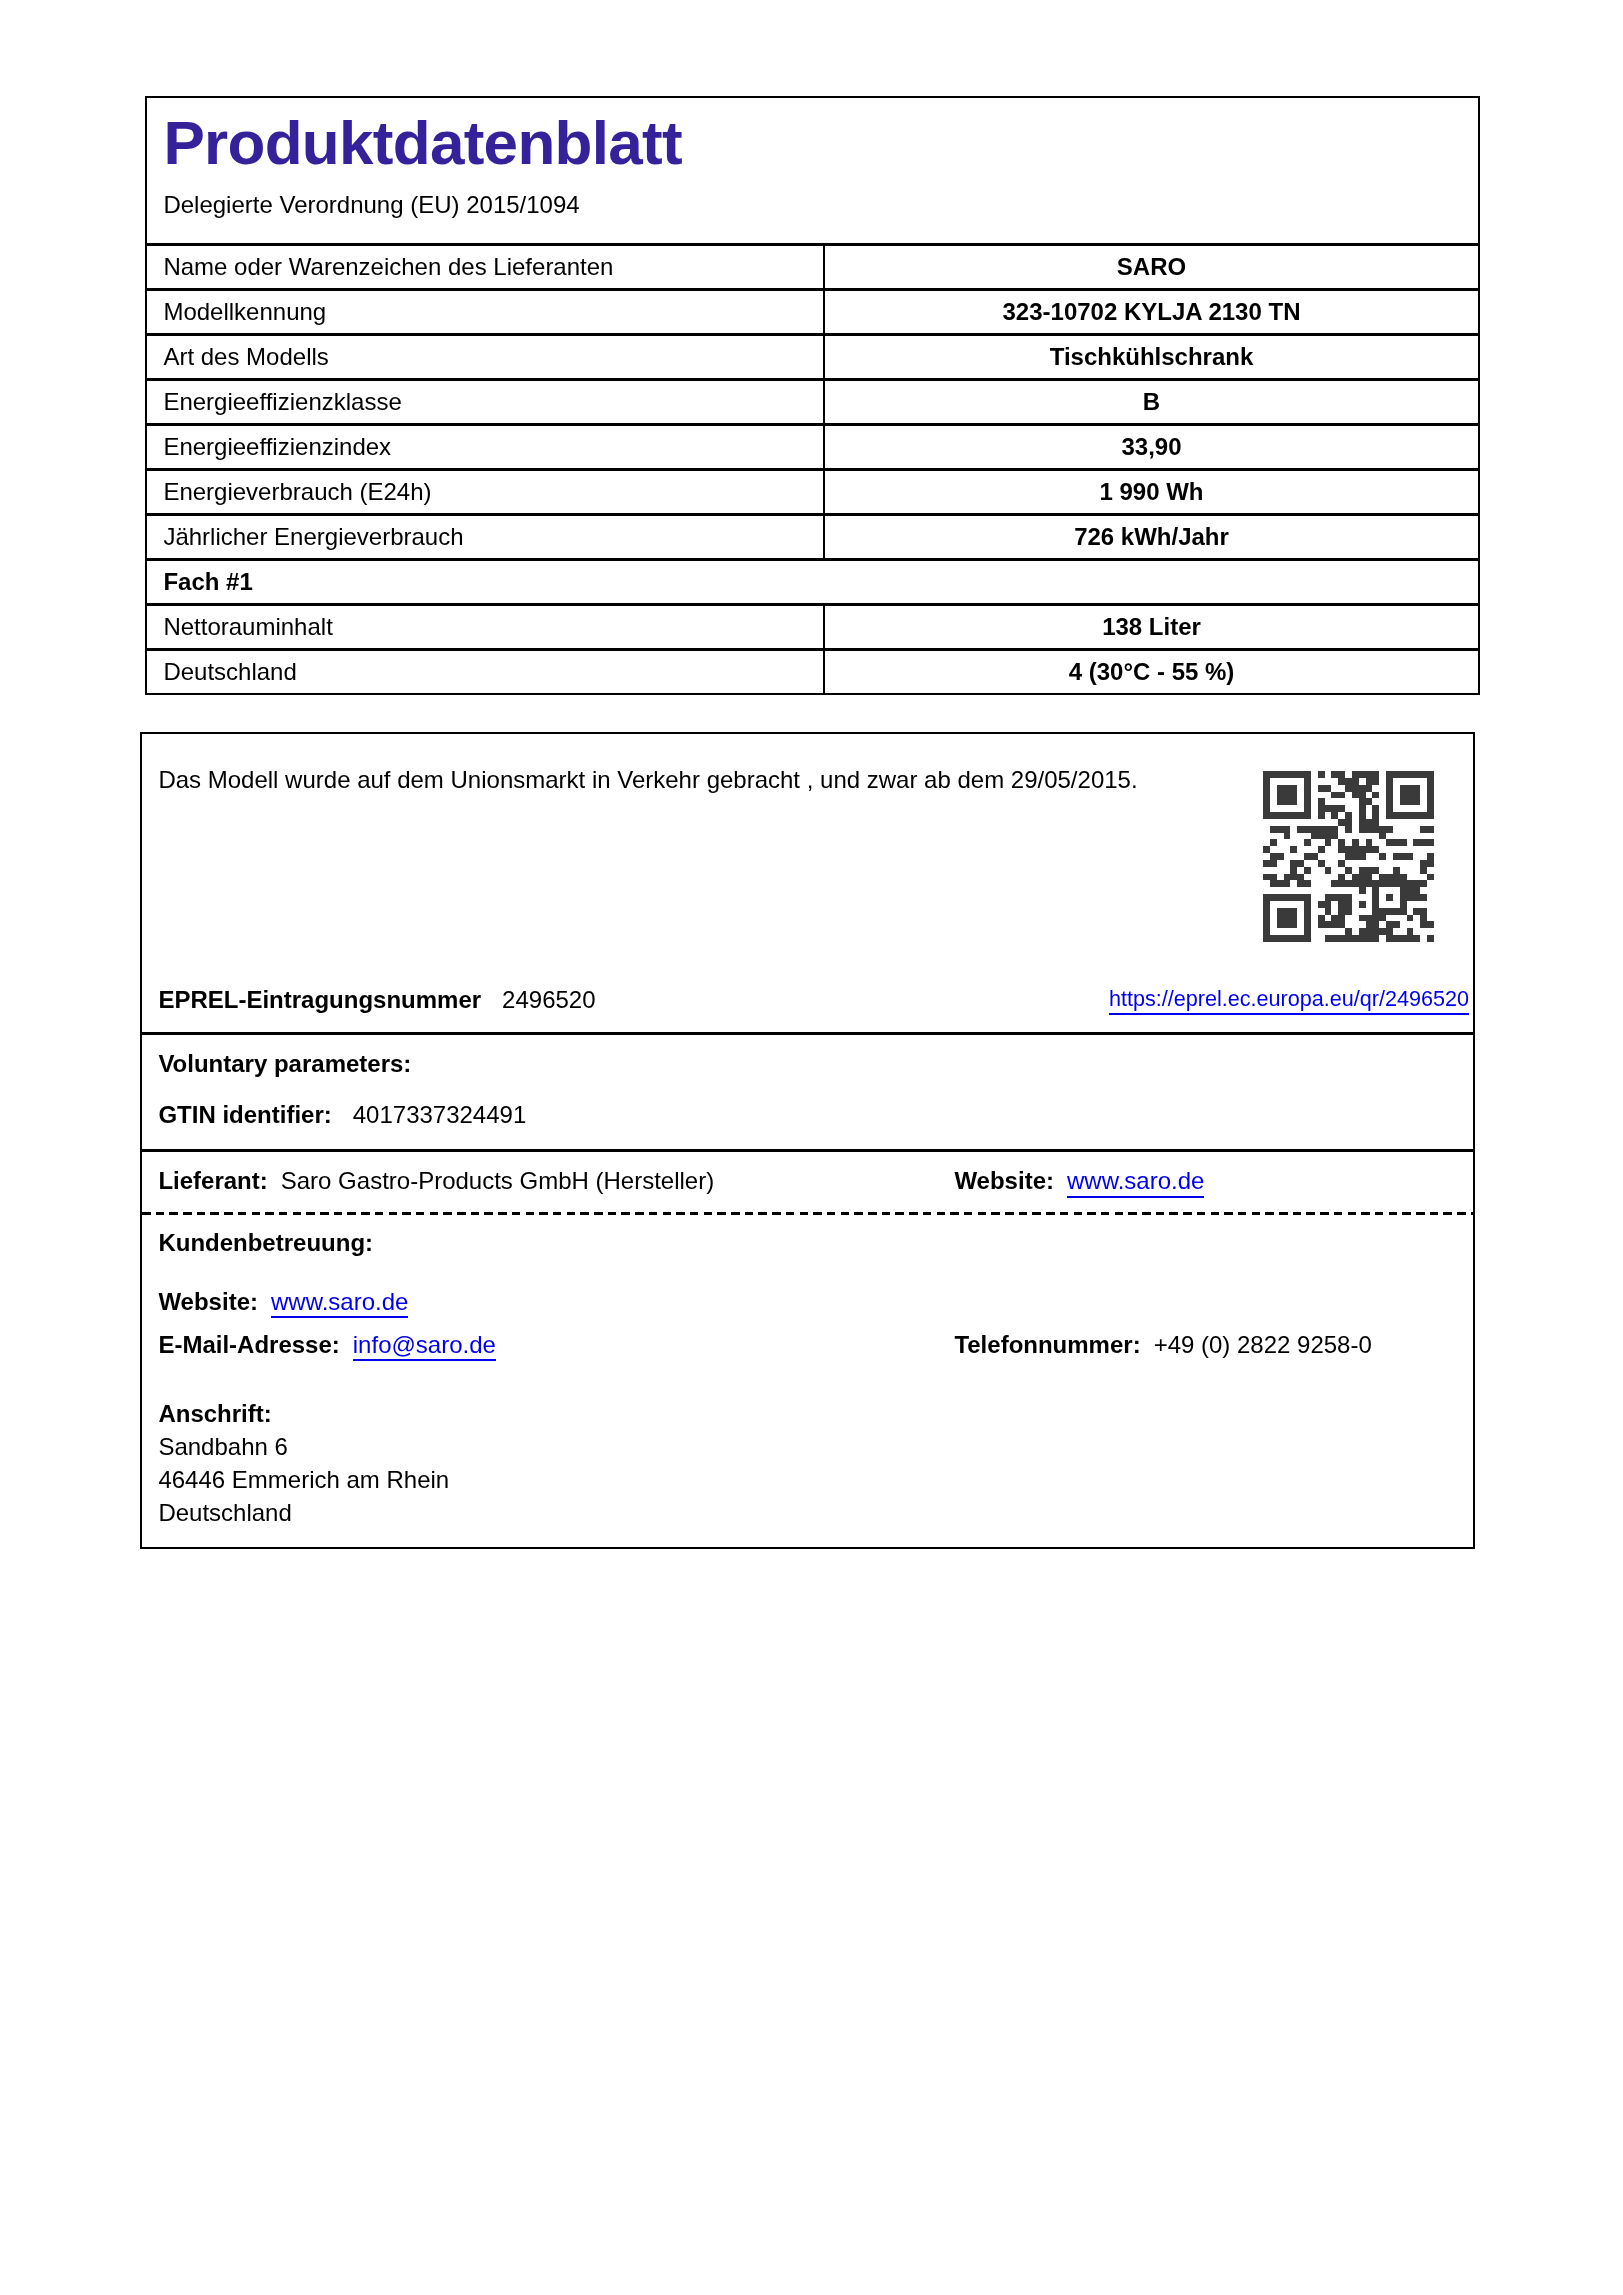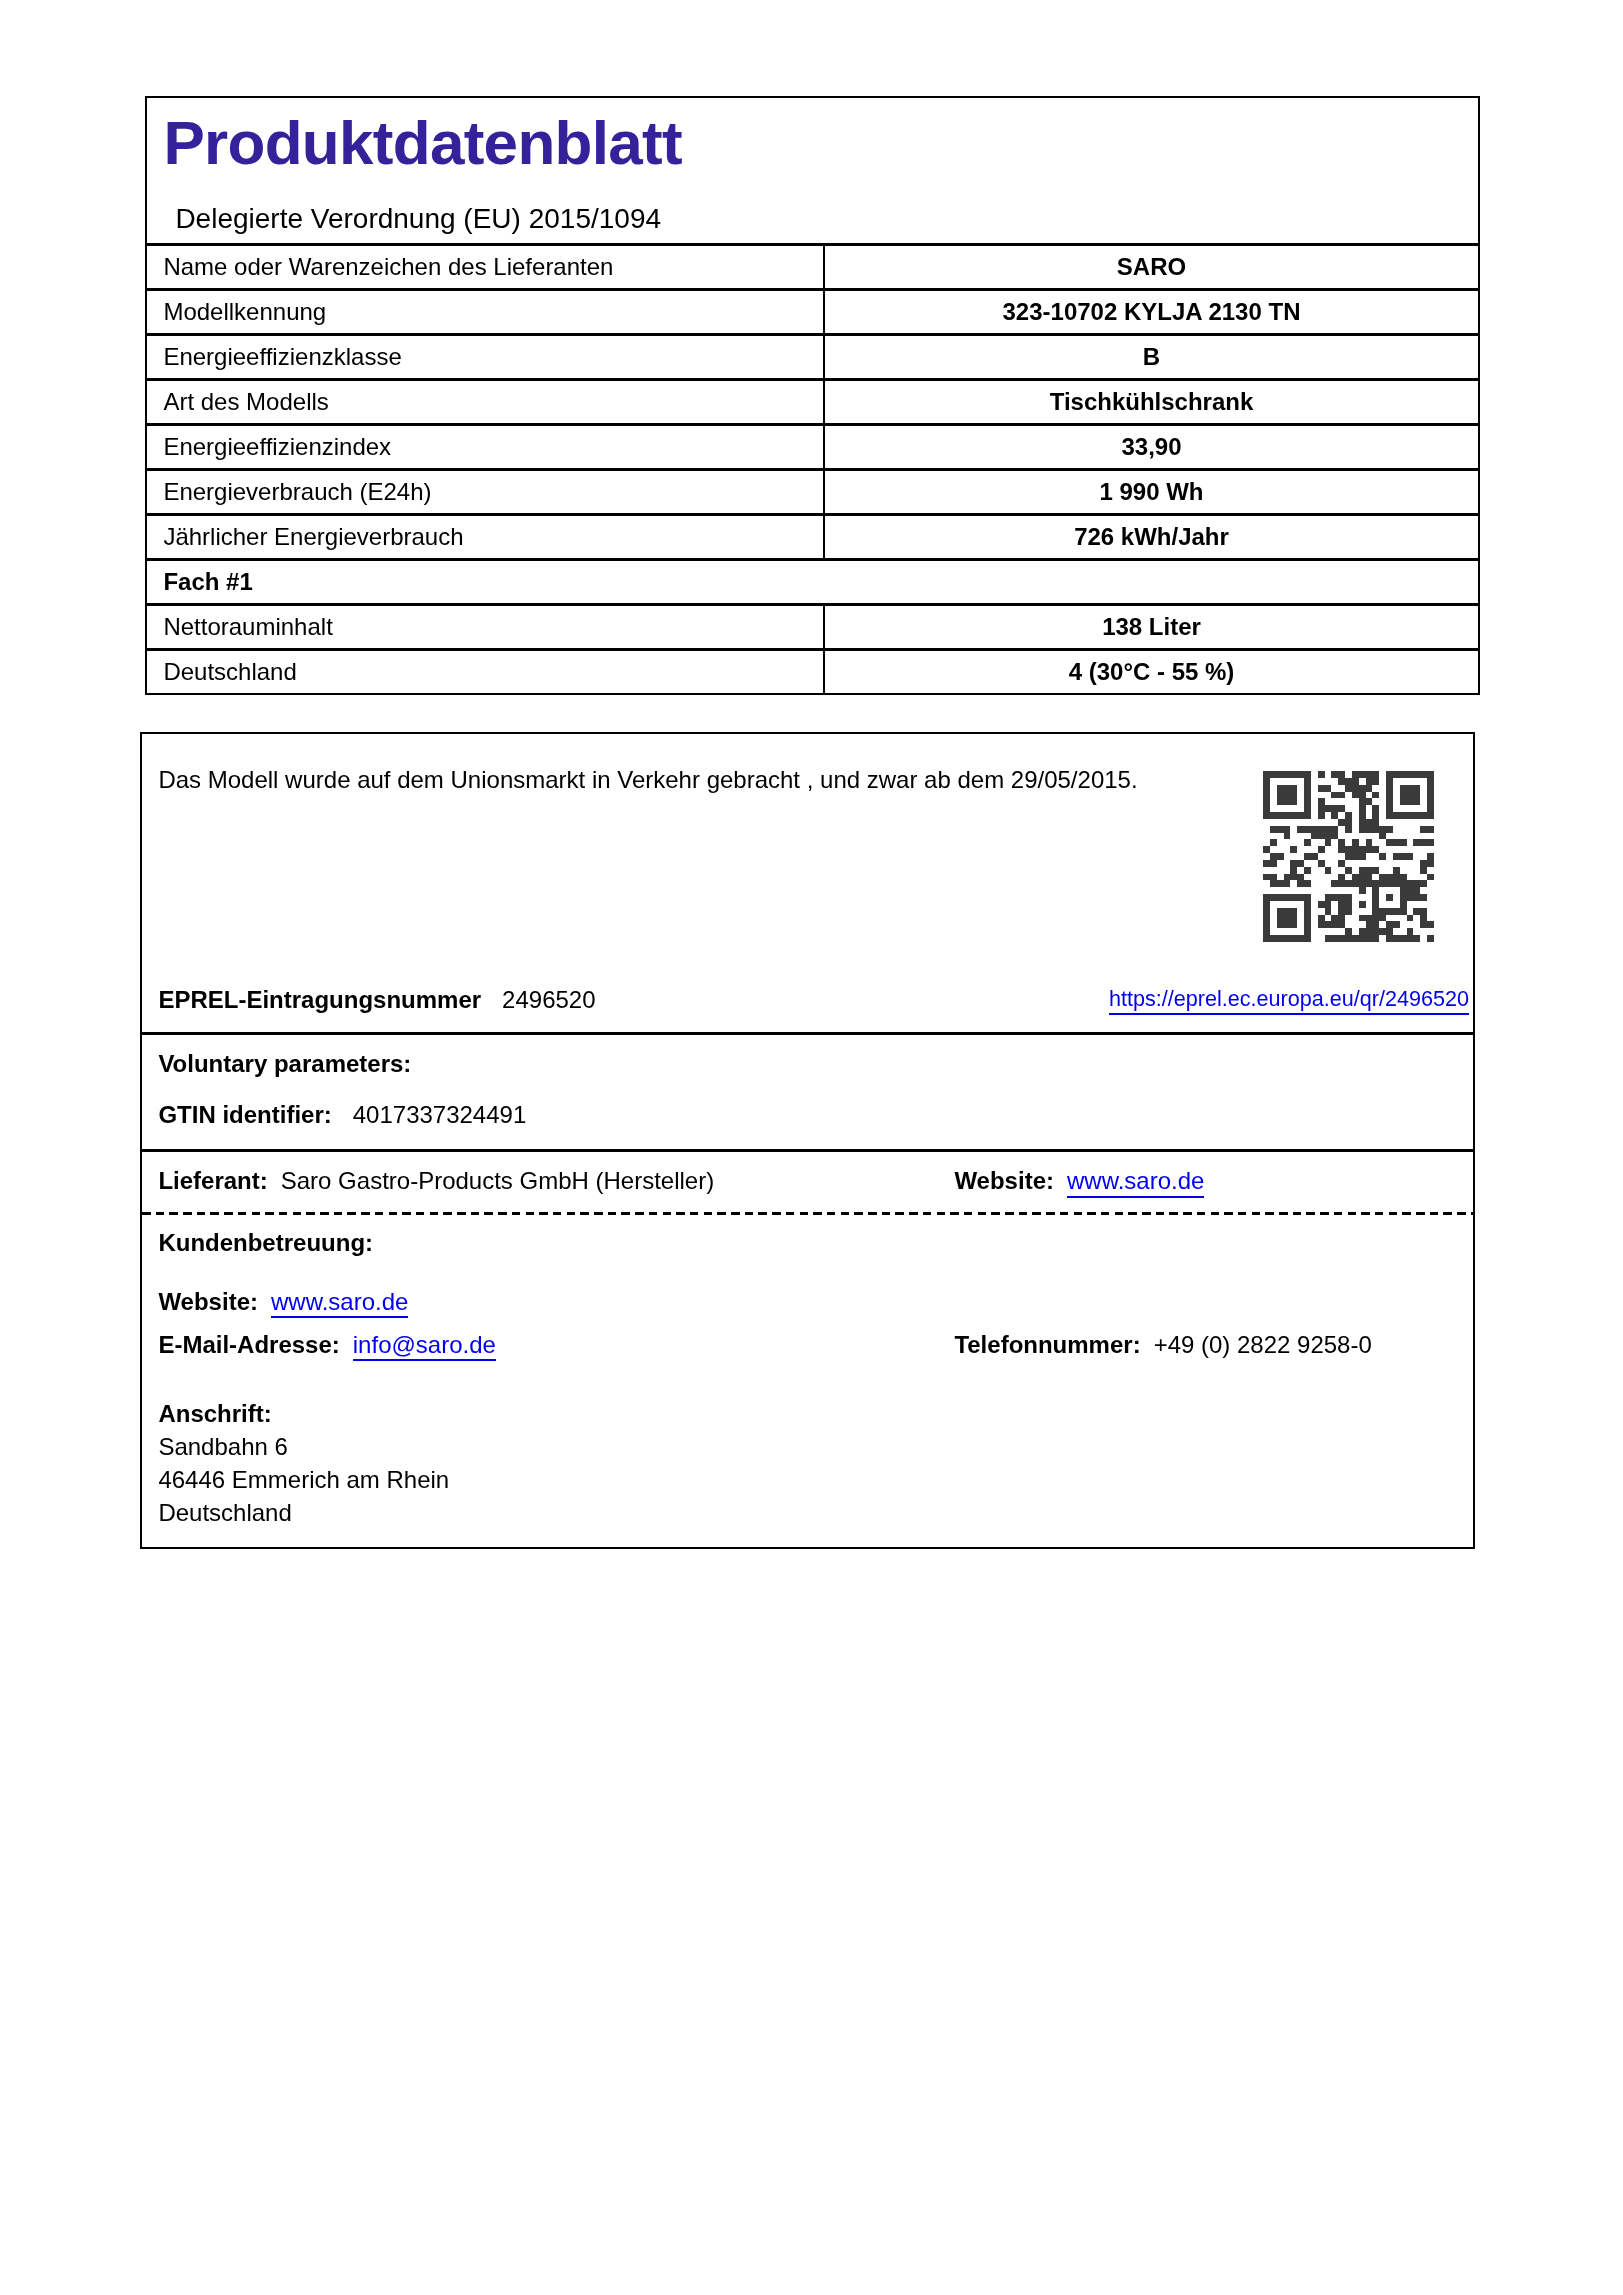--- a/index.html
+++ b/index.html
@@ -6,21 +6,21 @@
   html,body{margin:0;padding:0;background:#ffffff;}
   .page{position:relative;width:1623px;height:1855px;background:#ffffff;
         font-family:"Liberation Sans",sans-serif;color:#000;overflow:hidden;}
 
   
   .box1{position:absolute;left:145px;top:96px;width:1335px;
         border:2.6px solid #000;box-sizing:border-box;background:#fff;}
   .title-block{height:145px;padding-left:16.4px;box-sizing:border-box;}
   .doc-title{margin:0;padding-top:14.4px;font-size:62px;line-height:1;
              font-weight:bold;color:#35229b;letter-spacing:-0.7px;}
-  .doc-subtitle{margin:12px;padding-top:18.3px;font-size:28px;line-height:1;}
+  .doc-subtitle{margin:0;padding-top:18.3px;font-size:24px;line-height:1;}
 
   .trow{display:grid;grid-template-columns:676px 1fr;
         border-top:3.9px solid #000;height:42px;}
   .tlabel{padding-left:16.4px;font-size:24px;display:flex;align-items:center;}
   .tvalue{border-left:2px solid #000;font-weight:bold;font-size:24px;
           display:flex;align-items:center;justify-content:center;text-align:center;}
   .trow.section{grid-template-columns:1fr;}
   .trow.section .tlabel{font-weight:bold;}
 
   
@@ -70,26 +70,26 @@
     <div>
       <div class="trow">
         <div class="tlabel">Name oder Warenzeichen des Lieferanten</div>
         <div class="tvalue">SARO</div>
       </div>
       <div class="trow">
         <div class="tlabel">Modellkennung</div>
         <div class="tvalue">323-10702 KYLJA 2130 TN</div>
       </div>
       <div class="trow">
+        <div class="tlabel">Art des Modells</div>
+        <div class="tvalue">Tischkühlschrank</div>
+      </div>
+      <div class="trow">
         <div class="tlabel">Energieeffizienzklasse</div>
         <div class="tvalue">B</div>
-      </div>
-      <div class="trow">
-        <div class="tlabel">Art des Modells</div>
-        <div class="tvalue">Tischkühlschrank</div>
       </div>
       <div class="trow">
         <div class="tlabel">Energieeffizienzindex</div>
         <div class="tvalue">33,90</div>
       </div>
       <div class="trow">
         <div class="tlabel">Energieverbrauch (E24h)</div>
         <div class="tvalue">1 990 Wh</div>
       </div>
       <div class="trow">

